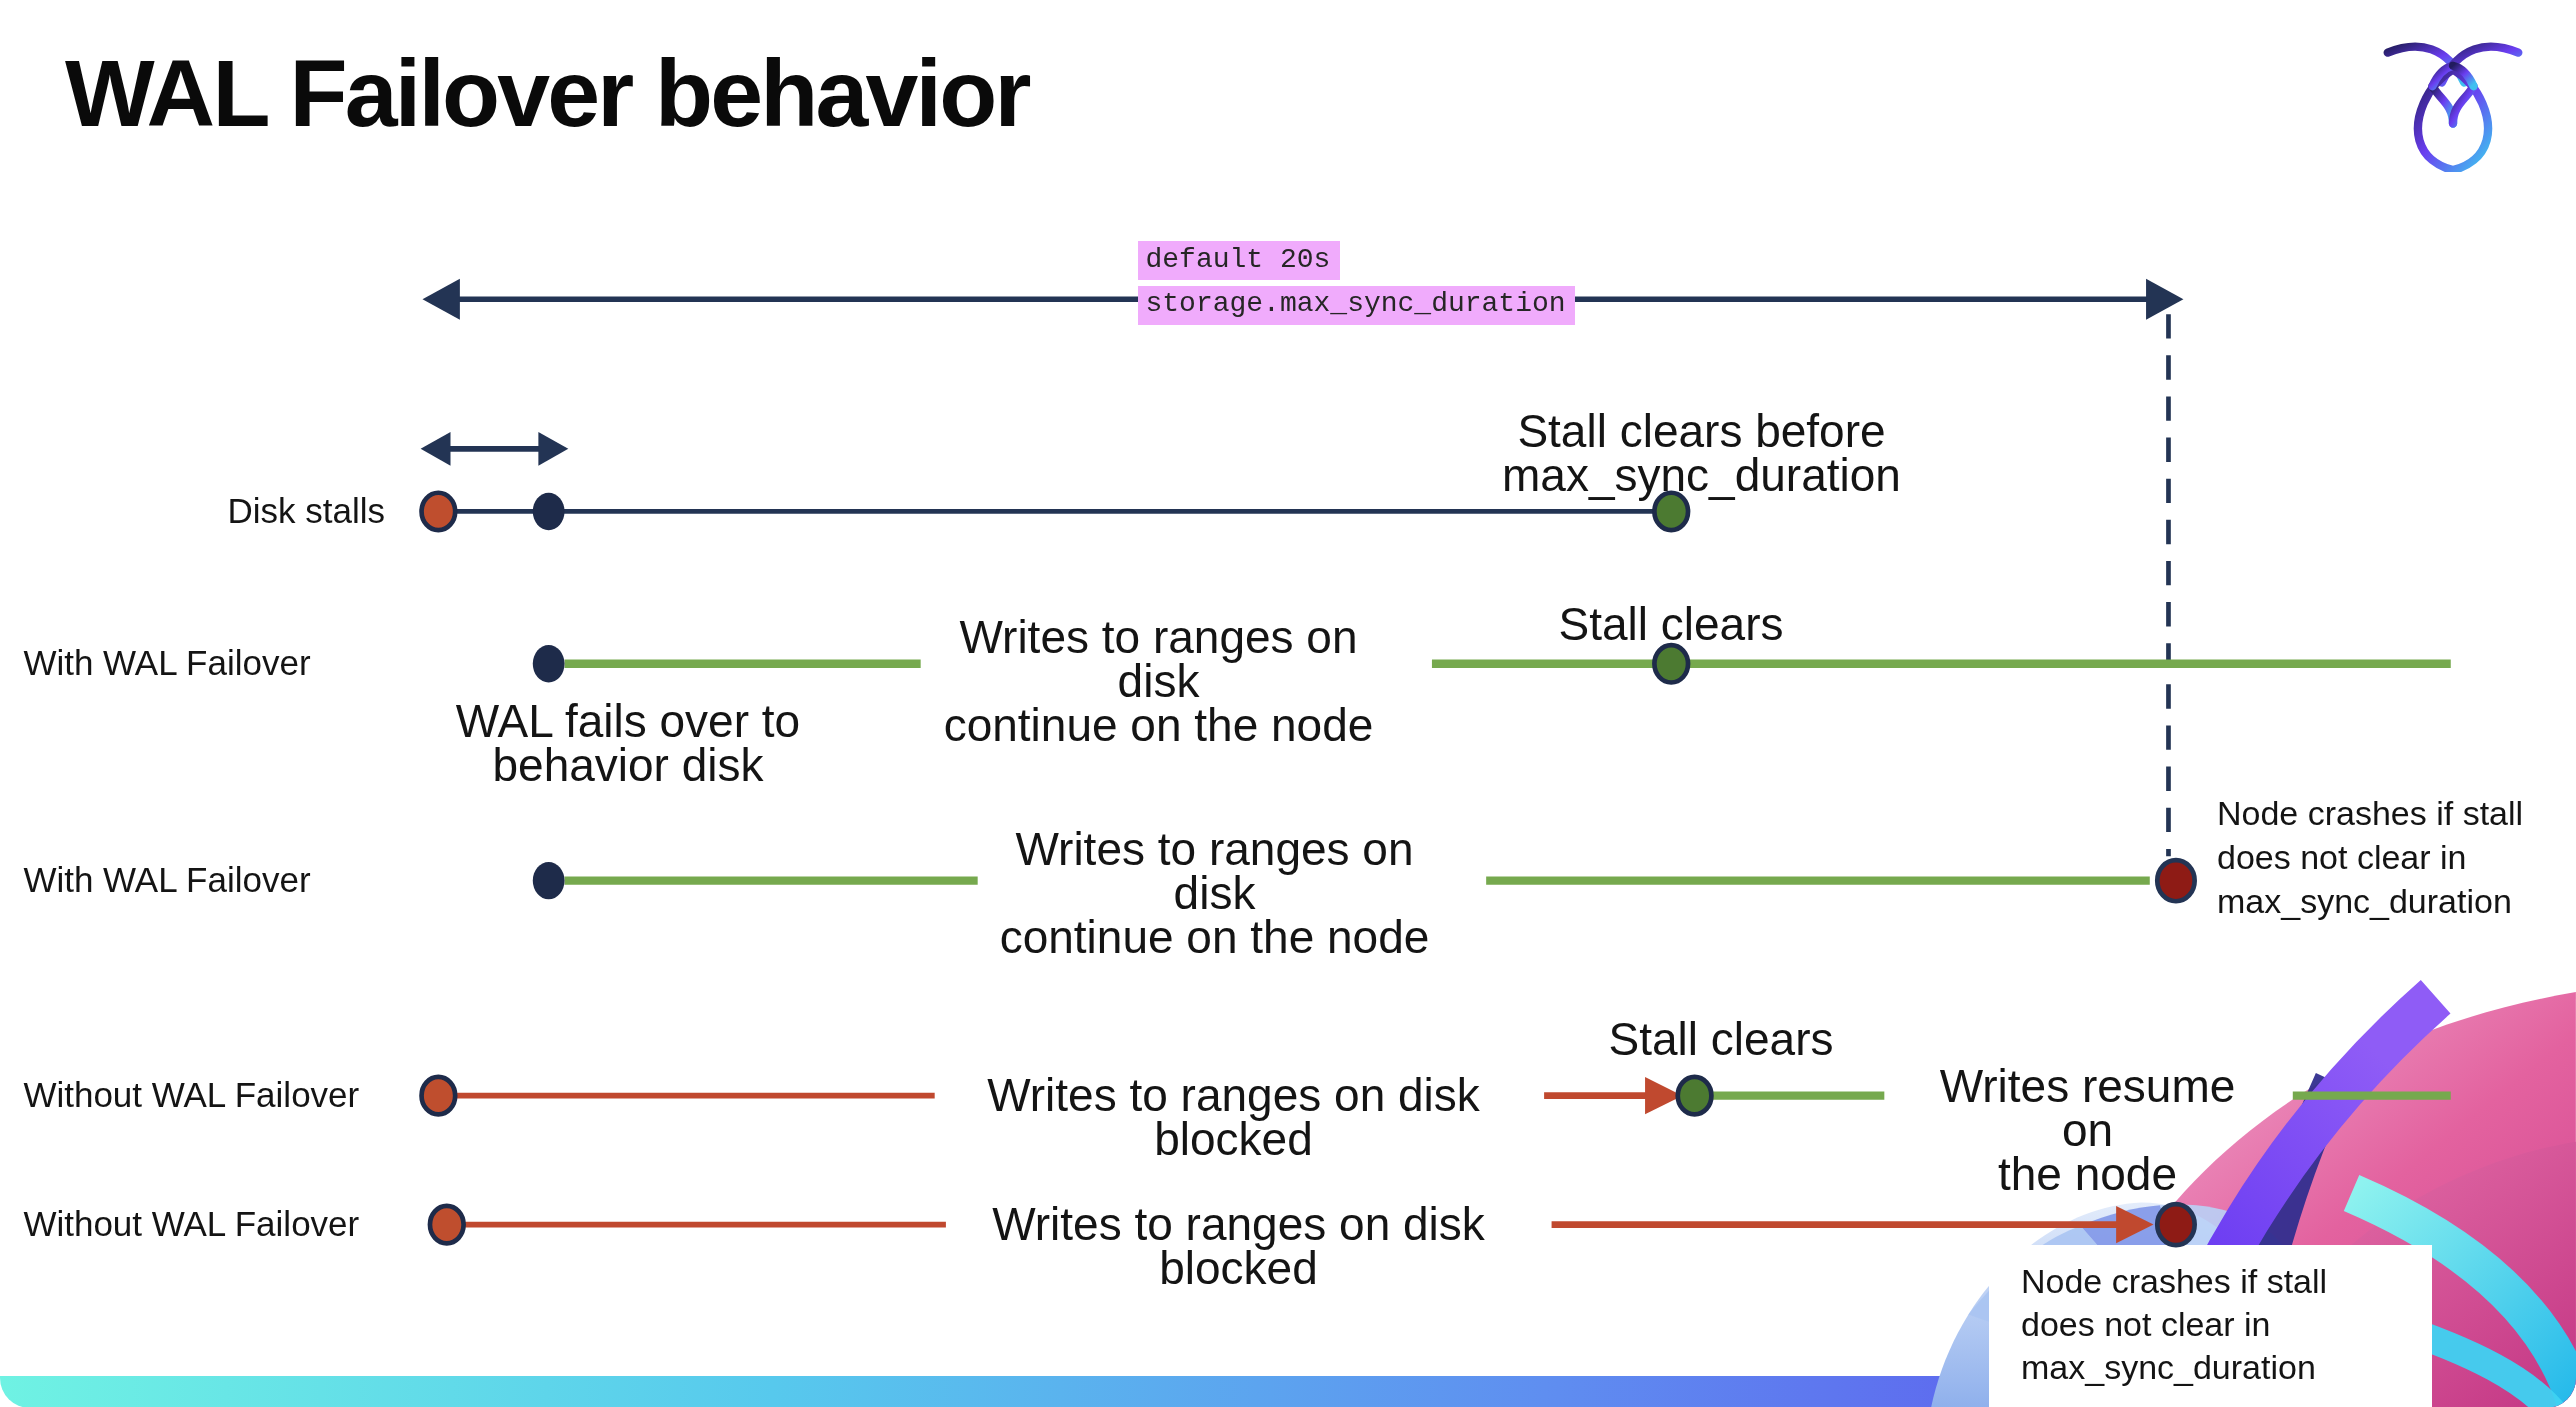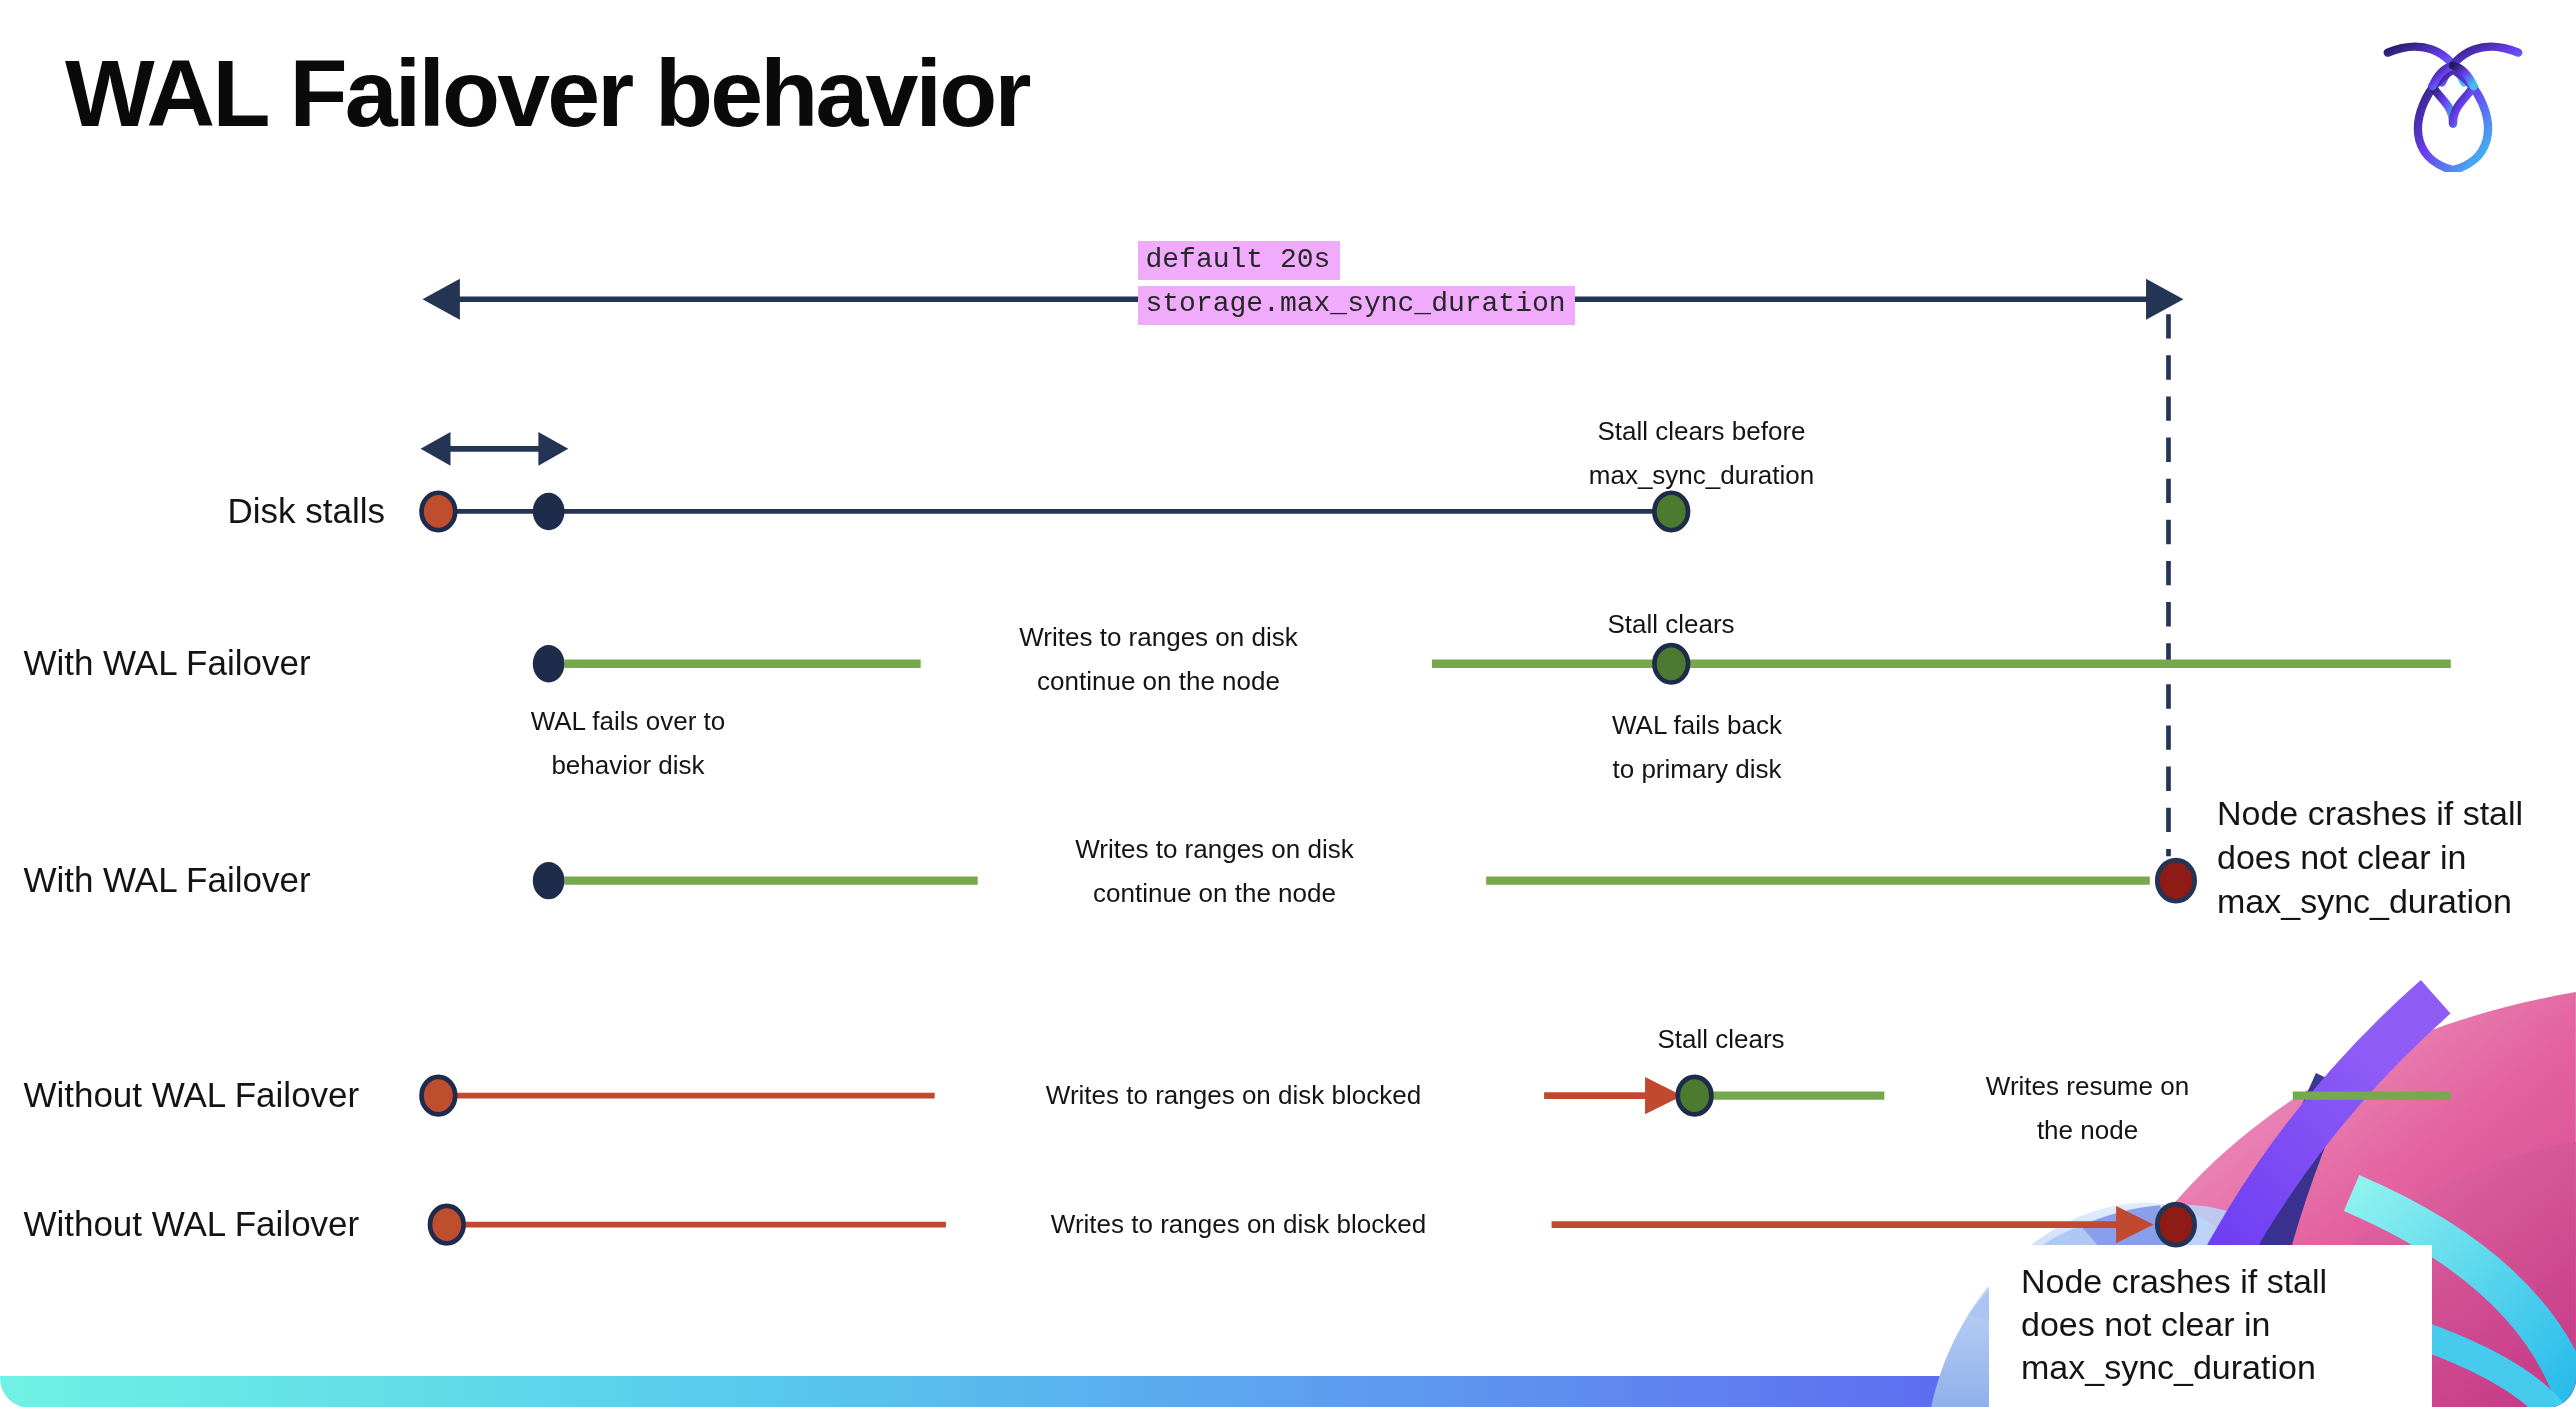--- a/index.html
+++ b/index.html
@@ -3,21 +3,21 @@
 <meta charset="utf-8">
 <style>
   html,body{margin:0;padding:0;background:#fff;}
   .canvas{position:relative;width:2576px;height:1408px;background:#ffffff;overflow:hidden;
           font-family:"Liberation Sans", sans-serif;color:#161616;border-radius:30px;}
   .title{position:absolute;left:65px;top:39px;font-size:95px;font-weight:bold;
          letter-spacing:-2.8px;color:#0a0a0a;z-index:6;}
   .callout{position:absolute;z-index:6;font-family:"DejaVu Sans Mono", monospace;
            font-size:28px;color:#262626;line-height:1.0;}
   .callout .code-line{display:table;background:#f0abfc;padding:4.7px 9.3px 6.5px 7.5px;margin-bottom:5.6px;white-space:pre;font-family:Liberation Mono, monospace;}
-  .note{position:absolute;z-index:5;font-size:26px;line-height:44px;color:#141414;
+  .note{position:absolute;z-index:5;font-size:46px;line-height:44px;color:#141414;
         white-space:pre-line;text-align:center;}
   .note.left{text-align:left;}
   .row-label{position:absolute;z-index:5;font-size:35px;line-height:50px;height:50px;color:#141414;}
   .diagram-svg{position:absolute;left:0;top:0;z-index:4;}
   .artwork{position:absolute;left:1828px;top:922px;z-index:1;}
   .logo{position:absolute;left:2382px;top:34px;z-index:6;}
   .footer-bar{position:absolute;left:0;bottom:0;width:2576px;height:32px;z-index:0;
      background:linear-gradient(90deg,#6ff2e3 0%,#57c9ed 30%,#5f8ef0 60%,#5d5fee 82%,#7a50f0 100%);}
   .crash-box{position:absolute;left:1989px;top:1245px;width:443px;height:163px;background:#ffffff;
      z-index:3;}
@@ -161,22 +161,20 @@
   <div class="row-label" style="left:23.4px;top:1199px;width:374px;">Without WAL Failover</div>
 
   <div class="note" style="left:1477px;top:409px;width:449px;">Stall clears before
 max_sync_duration</div>
 
   <div class="note" style="left:925px;top:615px;width:467px;">Writes to ranges on disk
 continue on the node</div>
   <div class="note" style="left:1531px;top:602px;width:280px;">Stall clears</div>
   <div class="note" style="left:427px;top:699px;width:402px;">WAL fails over to
 behavior disk</div>
-  <div class="note" style="left:1496px;top:703px;width:402px;">WAL fails  back
-to primary disk</div>
 
   <div class="note" style="left:981px;top:827px;width:467px;">Writes to ranges on disk
 continue on the node</div>
   <div class="note left" style="left:2217px;top:791px;width:359px;font-size:34px;">Node crashes if stall
 does not clear in
 max_sync_duration</div>
 
   <div class="note" style="left:939px;top:1073px;width:589px;">Writes to ranges on disk  blocked</div>
   <div class="note" style="left:1581px;top:1017px;width:280px;">Stall clears</div>
   <div class="note" style="left:1924px;top:1026px;width:327px;margin-top:38px;">Writes resume on

